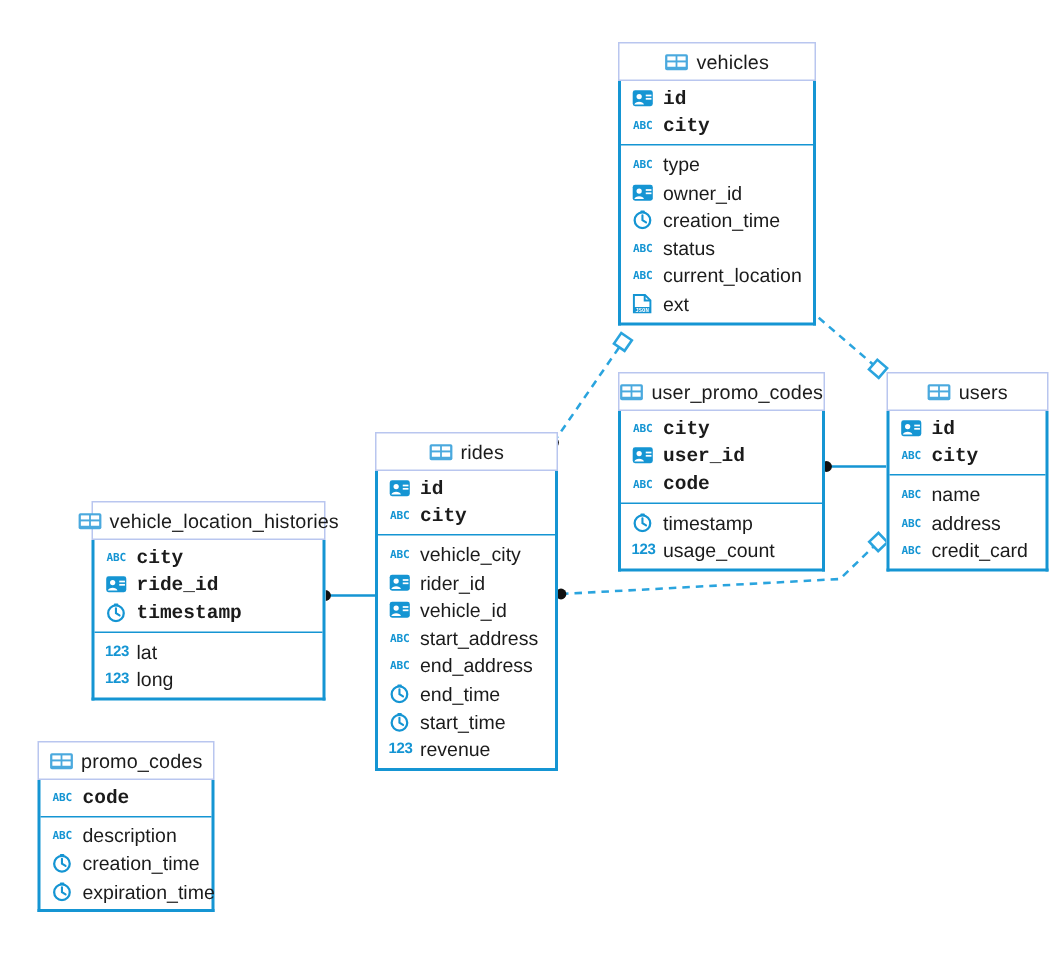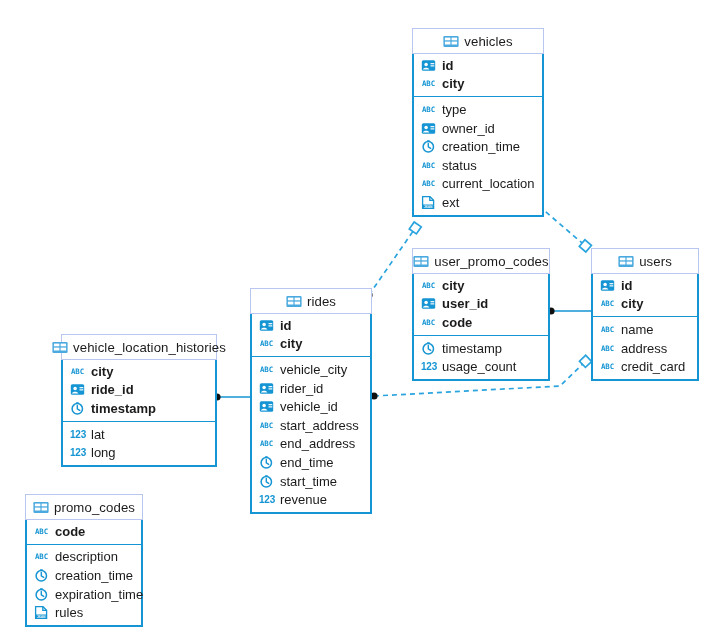--- a/index.html
+++ b/index.html
@@ -55,21 +55,21 @@
     gap:6px;
     height:18.6px;
     padding:0 6px 0 7px;
     white-space:nowrap;
   }
   .col-name{
     font-size:13px;
     color:#1b1b1b;
     line-height:1;
   }
-  .col-row.pk .col-name{font-weight:bold;}
+  .col-row.pk .col-name{font-weight:bold;font-family:Liberation Mono, monospace;}
 
   
   .ico{
     width:15px;height:13px;
     flex:0 0 15px;
     display:inline-block;
     position:relative;
     line-height:0;
   }
   .ico svg{display:block;}
@@ -465,26 +465,15 @@
         <div class="col-row">
           <span class="ico">
             <svg width="15" height="13" viewBox="0 0 15 13">
               <circle cx="7.3" cy="6.8" r="5.2" fill="none" stroke="#1595d3" stroke-width="1.5"></circle>
               <path d="M7.3 3.5 L7.3 6.8 L9.7 8.3" fill="none" stroke="#1595d3" stroke-width="1.4" stroke-linecap="round"></path>
               <rect x="5.9" y="0.3" width="3" height="1.5" rx="0.6" fill="#1595d3"></rect>
             </svg>
           </span>
           <span class="col-name">expiration_time</span>
         </div>
-        <div class="col-row">
-          <span class="ico">
-            <svg width="15" height="13" viewBox="0 0 15 13">
-              <path d="M1.6 0.7 H9 L12.6 4.2 V12.4 H1.6 Z" fill="none" stroke="#1595d3" stroke-width="1.3"></path>
-              <path d="M8.8 0.8 V4.3 H12.4" fill="none" stroke="#1595d3" stroke-width="1.3"></path>
-              <rect x="1.2" y="8.6" width="11.8" height="4.1" rx="0.5" fill="#1595d3"></rect>
-              <text x="7.1" y="12.0" font-size="3.7" font-family="DejaVu Sans Mono, monospace" font-weight="bold" fill="#ffffff" text-anchor="middle">JSON</text>
-            </svg>
-          </span>
-          <span class="col-name">rules</span>
-        </div>
       </div>
     </div>
   </div>
 
 </body></html>

